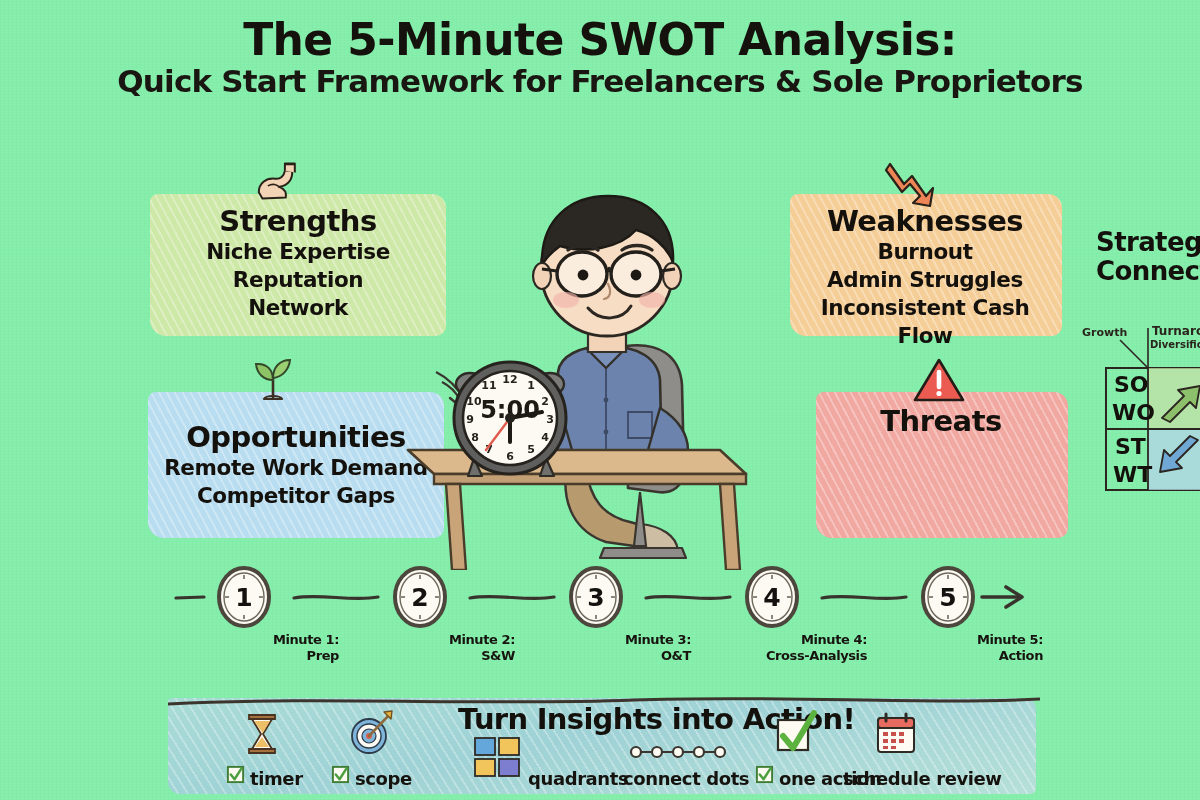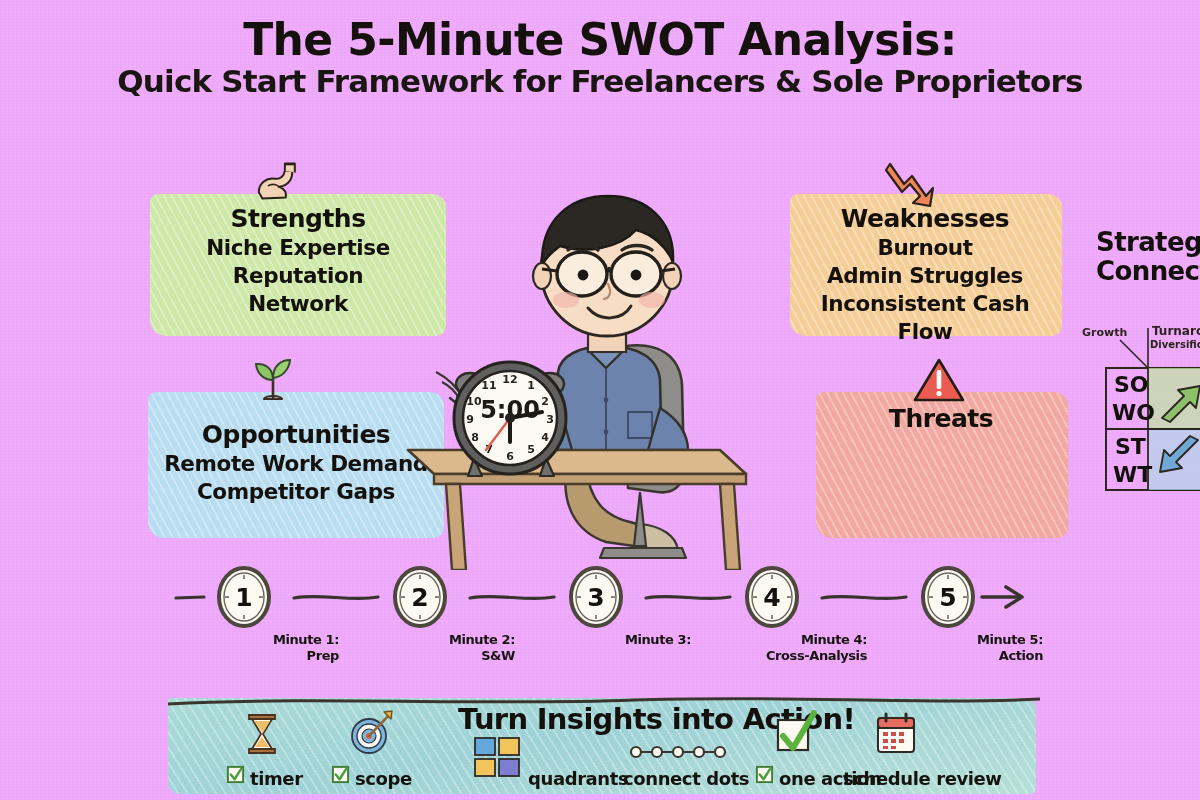--- a/index.html
+++ b/index.html
@@ -5,21 +5,21 @@
   html, body {
     margin: 0; padding: 0;
     width: 1200px; height: 800px;
     overflow: hidden;
     background: #fbf8ec;
     font-family: "DejaVu Sans", sans-serif;
   }
   #canvas {
     position: relative;
     width: 1200px; height: 800px;
-    background: #f0abfc;
+    background: #86efac;
   }
   
   #paper-grain {
     position: absolute; inset: 0;
     background-image:
       repeating-linear-gradient(0deg, rgba(0,0,0,0.012) 0 1px, transparent 1px 3px),
       repeating-linear-gradient(90deg, rgba(0,0,0,0.010) 0 1px, transparent 1px 4px);
     pointer-events: none;
   }
 
@@ -51,21 +51,21 @@
     filter: blur(0.6px);
   }
   .quad-patch::after {
     content:"";
     position:absolute; inset:0;
     border-radius: inherit;
     background-image: repeating-linear-gradient(62deg, rgba(255,255,255,0.30) 0 2px, rgba(255,255,255,0) 2px 7px);
   }
   .quad-title {
     position: relative;
-    font-size: 25px; font-weight: bold;
+    font-size: 29px; font-weight: bold;
     letter-spacing: -0.5px;
     line-height: 1.05;
   }
   .quad-items {
     position: relative;
     font-size: 21.5px; font-weight: bold;
     line-height: 1.30; letter-spacing: -0.4px;
     margin-top: 2px;
   }
   .quad-icon {
@@ -379,20 +379,21 @@
           <path d="M28 9 L28 13"></path>
             <path d="M28 49 L28 53"></path>
             <path d="M9 31 L13 31"></path>
             <path d="M43 31 L47 31"></path>
         </g>
       </svg>
       <div class="tl-num">3</div>
     </div>
     <div class="tl-label" style="left:501px; top:72px;">
       <div>Minute 3:</div>
+      <div>O&amp;T</div>
     </div>
 
     <div class="tl-node" style="left:744px; top:6px;">
       <svg width="56" height="62" viewBox="0 0 56 62">
         <ellipse cx="28" cy="31" rx="25" ry="29" fill="#fcfaf2" stroke="#4c463d" stroke-width="4"></ellipse>
         <ellipse cx="28" cy="31" rx="20" ry="24" fill="#fcfaf2" stroke="#6d665b" stroke-width="1.4"></ellipse>
         <g stroke="#5b544a" stroke-width="1.4">
           <path d="M28 9 L28 13"></path>
             <path d="M28 49 L28 53"></path>
             <path d="M9 31 L13 31"></path>

